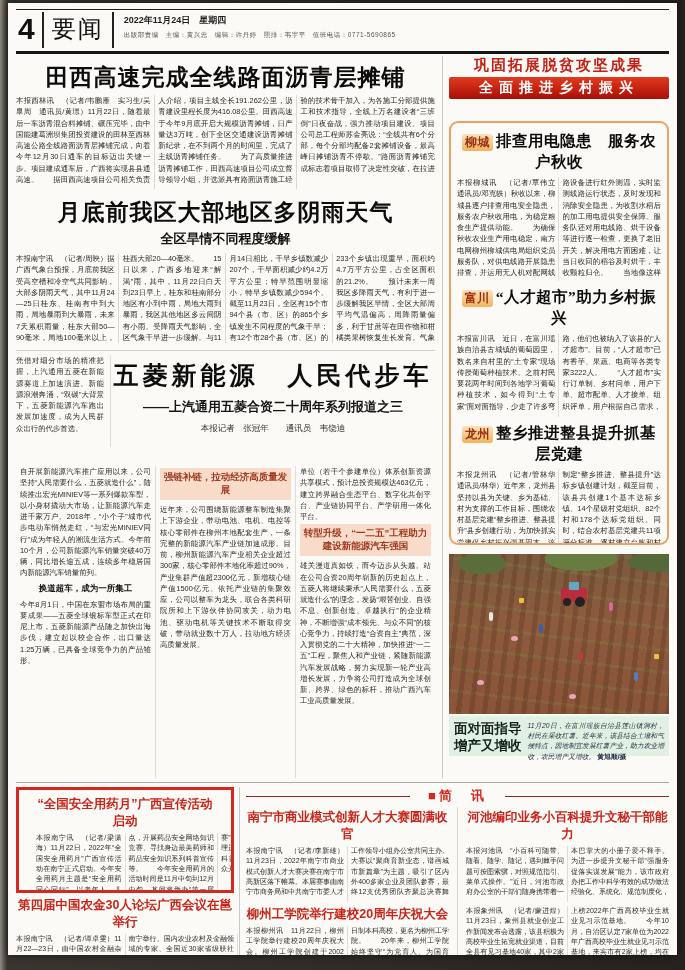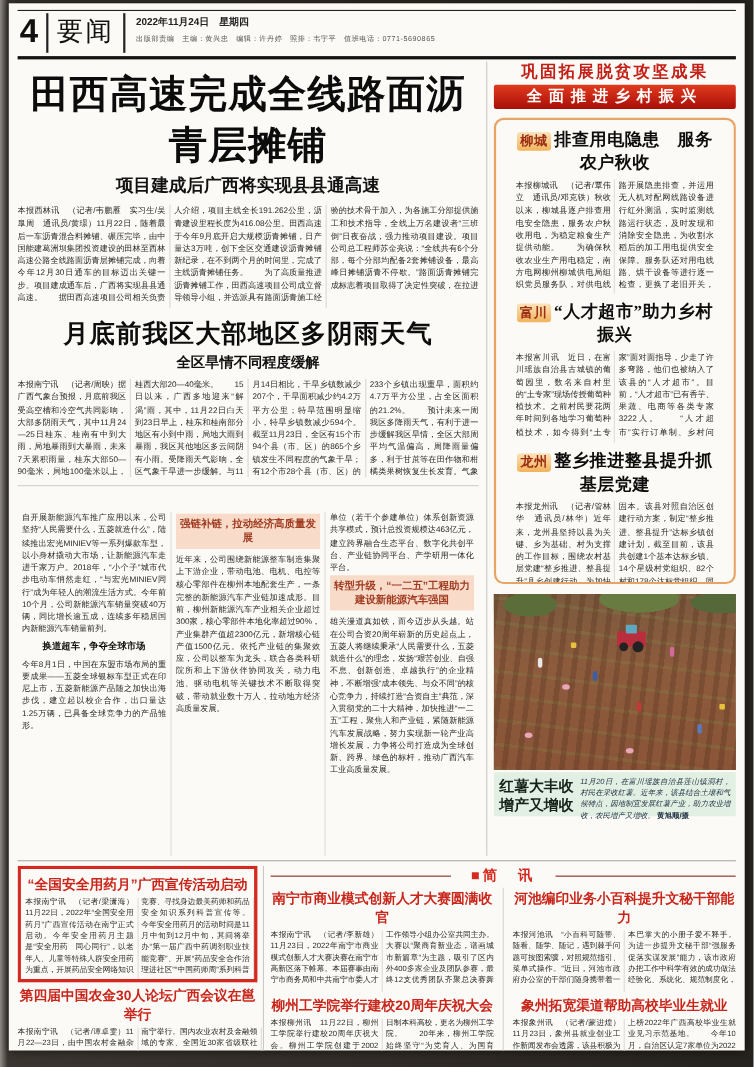--- a/index.html
+++ b/index.html
@@ -21,21 +21,21 @@
   
   .main-row{display:flex;height:722px;margin-top:2px;}
   .left-area{width:434px;padding-right:7px;border-right:1px solid #c9c9c9;overflow:hidden;}
   .right-col{width:228px;padding-left:6px;overflow:hidden;}
   
   .t-body{font-size:7.4px;line-height:1.52;color:#282828;text-align:justify;}
   .cols3{column-count:3;column-gap:8px;column-rule:1px solid #d8d8d4;column-fill:auto;}
   .cols2{column-count:2;column-gap:7px;column-rule:1px solid #ddd;column-fill:auto;}
   .cols4{column-count:4;column-gap:8px;column-rule:1px solid #d8d8d4;column-fill:auto;}
   
-  .lead-title{font-size:35px;font-weight:900;color:#0c0c0c;text-align:center;letter-spacing:1px;margin:6px 0 2px 0;
+  .lead-title{font-size:23px;font-weight:900;color:#0c0c0c;text-align:center;letter-spacing:1px;margin:6px 0 2px 0;
               font-family:Liberation Serif, serif;}
   .lead-sub{font-size:16px;font-weight:bold;font-family:"Liberation Serif",serif;text-align:center;margin:3px 0 6px 0;color:#111;}
   .lead-body{height:94px;overflow:hidden;}
   
   .wx-title{font-size:23px;font-weight:900;font-family:"Liberation Serif",serif;text-align:center;margin:8px 0 1px 0;color:#0d0d0d;letter-spacing:1px;}
   .wx-sub{font-size:13px;font-weight:bold;text-align:center;margin:2px 0 5px 0;color:#111;}
   .wx-body{height:90px;overflow:hidden;}
   
   .wl-section{border-top:1px solid #cfcfcf;margin-top:7px;padding-top:4px;}
   .wl-toprow{display:flex;height:92px;overflow:hidden;}
@@ -46,21 +46,21 @@
   .wl-byline{font-size:8.5px;color:#333;margin-top:7px;}
   .wl-cols{display:flex;height:318px;margin-top:19px;overflow:hidden;}
   .wl-col{flex:1;overflow:hidden;padding:0 4px;}
   .wl-col + .wl-col{border-left:1px solid #ddd;}
   .pinkbox{background:#f8dcc9;color:#a03a20;font-weight:bold;font-size:9.5px;text-align:center;padding:3px 2px;margin:2px 0 4px 0;}
   .inline-subhead{font-weight:900;font-size:8.5px;text-align:center;color:#111;margin:4px 0;}
   
   .banner1{font-family:"Liberation Serif",serif;font-weight:900;font-size:15px;color:#c32017;text-align:center;letter-spacing:2px;}
   .banner2{background:linear-gradient(180deg,#e23a1e,#a80f08);color:#fff;font-weight:900;font-size:14px;text-align:center;
            letter-spacing:6px;padding:2px 0;margin-top:2px;border-radius:2px;}
-  .rural-box{border:2px solid #e8a465;border-radius:9px;margin-top:8px;padding:6px 18px;height:424px;overflow:hidden;box-sizing:border-box;}
+  .rural-box{border:2px solid #e8a465;border-radius:9px;margin-top:22px;padding:6px 6px;height:424px;overflow:hidden;box-sizing:border-box;}
   .tag{display:inline-block;background:linear-gradient(180deg,#fbe3b9,#f2b35c);color:#9c2d12;font-weight:900;font-size:12px;
        padding:0 3px;border-radius:3px;vertical-align:middle;margin-right:3px;}
   .r-head{font-size:15.5px;font-weight:900;color:#0d0d0d;text-align:center;margin:2px 0 4px 0;letter-spacing:.5px;font-family:"Liberation Serif",serif;}
   .r-body{height:104px;overflow:hidden;margin-bottom:6px;}
   .r-body.short{height:84px;}
   .r-body.tall{height:96px;}
   
   .photo{margin-top:9px;height:160px;position:relative;overflow:hidden;background:
       radial-gradient(40px 18px at 15% 6%, #5b6e3a 60%, transparent 61%),
       radial-gradient(60px 20px at 60% 3%, #687c42 60%, transparent 61%),
@@ -77,21 +77,21 @@
   .sack{width:7px;height:5px;background:#e9a6b8;border-radius:50%;}
   .bucket{width:5px;height:5px;background:#e8c23a;border-radius:1px;}
   
   .cap-band{background:#e2f0e3;margin-top:2px;padding:5px 5px;display:flex;gap:6px;height:40px;box-sizing:border-box;}
   .cap-head{font-weight:900;font-size:13.5px;color:#15241a;line-height:1.25;white-space:nowrap;}
   .cap-text{font-size:6.8px;line-height:1.5;color:#234;text-align:justify;font-style:italic;}
   .cap-credit{font-weight:bold;white-space:nowrap;font-style:normal;}
   
   .bottom-band{display:flex;height:180px;margin-top:4px;border-top:1px solid #aaa;padding-top:4px;overflow:hidden;}
   .b-left{width:218px;padding-right:5px;overflow:hidden;}
-  .redbox{border:3px solid #d5281e;padding:4px 4px;height:106px;overflow:hidden;box-sizing:border-box;}
+  .redbox{border:3px solid #d5281e;padding:4px 17px;height:106px;overflow:hidden;box-sizing:border-box;}
   .b-head{color:#c9251b;font-weight:900;font-size:12.5px;text-align:center;margin:2px 0 3px 0;}
   .b-body{font-size:7px;line-height:1.48;color:#2a2a2a;text-align:justify;}
   .b-right{flex:1;padding-left:6px;border-left:1px solid #c9c9c9;overflow:hidden;}
   .briefs-hdr{display:flex;align-items:center;gap:18px;margin-bottom:2px;}
   .briefs-line{flex:1;border-top:1px solid #8a2a20;}
   .briefs-title{color:#d5281e;font-weight:900;font-size:13px;letter-spacing:3px;}
   .b-cols{display:flex;gap:8px;}
   .b-col{flex:1;overflow:hidden;}
   .b-col + .b-col{border-left:1px solid #d5d5d0;padding-left:8px;}
   .b-art{margin-bottom:4px;}
@@ -111,35 +111,42 @@
       <div class="hstaff">出版部责编　主编：黄兴忠　编辑：许丹婷　照排：韦宇平　值班电话：0771-5690865</div>
     </div>
   </div>
 
   <div class="main-row">
 
     <div class="left-area">
 
       <div>
         <div class="lead-title">田西高速完成全线路面沥青层摊铺</div>
-        <div class="lead-sub">项目建成后广西将实现县县通高速</div>
         <div class="t-body cols3 lead-body">本报西林讯　（记者/韦鹏雁　实习生/吴皐周　通讯员/黄璟）11月22日，随着最后一车沥青混合料摊铺、碾压完毕，由中国能建葛洲坝集团投资建设的田林至西林高速公路全线路面沥青层摊铺完成，向着今年12月30日通车的目标迈出关键一步。项目建成通车后，广西将实现县县通高速。　　据田西高速项目公司相关负责人介绍，项目主线全长191.262公里，沥青建设里程长度为416.08公里。田西高速于今年9月底开启大规模沥青摊铺，日产量达3万吨，创下全区交通建设沥青摊铺新纪录，在不到两个月的时间里，完成了主线沥青摊铺任务。　　为了高质量推进沥青摊铺工作，田西高速项目公司成立督导领导小组，并选派具有路面沥青施工经验的技术骨干加入，为各施工分部提供施工和技术指导，全线上万名建设者“三班倒”日夜奋战，强力推动项目建设。项目公司总工程师苏金亮说：“全线共有6个分部，每个分部均配备2套摊铺设备，最高峰日摊铺沥青不停歇。”路面沥青摊铺完成标志着项目取得了决定性突破，在拉进度的同时，建设者们紧抓质量管控，确保工程品质经得起检验。</div>
       </div>
 
       <div>
         <div class="wx-title">月底前我区大部地区多阴雨天气</div>
         <div class="wx-sub">全区旱情不同程度缓解</div>
         <div class="t-body cols4 wx-body">本报南宁讯　（记者/周映）据广西气象台预报，月底前我区受高空槽和冷空气共同影响，大部多阴雨天气，其中11月24—25日桂东、桂南有中到大雨，局地暴雨到大暴雨，未来7天累积雨量，桂东大部50—90毫米，局地100毫米以上，桂西大部20—40毫米。　　15日以来，广西多地迎来“解渴”雨，其中，11月22日白天到23日早上，桂东和桂南部分地区有小到中雨，局地大雨到暴雨，我区其他地区多云间阴有小雨。受降雨天气影响，全区气象干旱进一步缓解。与11月14日相比，干旱乡镇数减少207个，干旱面积减少约4.2万平方公里；特旱范围明显缩小，特旱乡镇数减少594个。截至11月23日，全区有15个市94个县（市、区）的865个乡镇发生不同程度的气象干旱；有12个市28个县（市、区）的233个乡镇出现重旱，面积约4.7万平方公里，占全区面积的21.2%。　　预计未来一周我区多降雨天气，有利于进一步缓解我区旱情，全区大部周平均气温偏高，周降雨量偏多，利于甘蔗等在田作物和柑橘类果树恢复生长发育。气象部门提醒，各地抓紧利用有利天气做好秋收作物收晒和秋冬种工作，抓好蓄水保墒，加强水肥、病虫防控等田间管理工作。</div>
       </div>
 
       <div class="wl-section">
+        <div class="wl-toprow">
+          <div class="wl-intro t-body">凭借对细分市场的精准把握，上汽通用五菱在新能源赛道上加速演进。新能源浪潮奔涌，“双碳”大背景下，五菱新能源汽车跑出发展加速度，成为人民群众出行的代步首选。</div>
+          <div class="wl-head">
+            <div class="wl-title">五菱新能源　人民代步车</div>
+            <div class="wl-sub">——上汽通用五菱合资二十周年系列报道之三</div>
+            <div class="wl-byline">本报记者　张冠年　　通讯员　韦饶迪</div>
+          </div>
+        </div>
         <div class="wl-cols">
           <div class="wl-col">
             <div class="t-body">自开展新能源汽车推广应用以来，公司坚持“人民需要什么，五菱就造什么”，陆续推出宏光MINIEV等一系列爆款车型，以小身材撬动大市场，让新能源汽车走进千家万户。2018年，“小个子”城市代步电动车悄然走红，“与宏光MINIEV同行”成为年轻人的潮流生活方式。今年前10个月，公司新能源汽车销量突破40万辆，同比增长逾五成，连续多年稳居国内新能源汽车销量前列。</div>
-            <div class="inline-subhead">换道超车，争夺全球市场</div>
+            <div class="inline-subhead">换道超车，成为一所集工</div>
             <div class="t-body">今年8月1日，中国在东盟市场布局的重要成果——五菱全球银标车型正式在印尼上市，五菱新能源产品随之加快出海步伐，建立起以校企合作，出口量达1.25万辆，已具备全球竞争力的产品雏形。</div>
           </div>
           <div class="wl-col">
             <div class="pinkbox">强链补链，拉动经济高质量发展</div>
             <div class="t-body">近年来，公司围绕新能源整车制造集聚上下游企业，带动电池、电机、电控等核心零部件在柳州本地配套生产，一条完整的新能源汽车产业链加速成形。目前，柳州新能源汽车产业相关企业超过300家，核心零部件本地化率超过90%，产业集群产值超2300亿元，新增核心链产值1500亿元。依托产业链的集聚效应，公司以整车为龙头，联合各类科研院所和上下游伙伴协同攻关，动力电池、驱动电机等关键技术不断取得突破，带动就业数十万人，拉动地方经济高质量发展。</div>
           </div>
           <div class="wl-col">
             <div class="t-body">单位（若干个参建单位）体系创新资源共享模式，预计总投资规模达463亿元，建立跨界融合生态平台、数字化共创平台、产业链协同平台、产学研用一体化平台。</div>
             <div class="pinkbox">转型升级，“一二五”工程助力建设新能源汽车强国</div>
             <div class="t-body">雄关漫道真如铁，而今迈步从头越。站在公司合资20周年崭新的历史起点上，五菱人将继续秉承“人民需要什么，五菱就造什么”的理念，发扬“艰苦创业、自强不息、创新创造、卓越执行”的企业精神，不断增强“成本领先、与众不同”的核心竞争力，持续打造“合资自主”典范，深入贯彻党的二十大精神，加快推进“一二五”工程，聚焦人和产业链，紧随新能源汽车发展战略，努力实现新一轮产业高增长发展，力争将公司打造成为全球创新、跨界、绿色的标杆，推动广西汽车工业高质量发展。</div>
@@ -185,21 +192,21 @@
         <div class="ph-el person" style="background:#c03a3a;top:98px;left:130px;"></div>
         <div class="ph-el person" style="background:#5a7ac0;top:118px;left:185px;"></div>
         <div class="ph-el sack" style="top:82px;left:62px;"></div>
         <div class="ph-el sack" style="top:126px;left:28px;"></div>
         <div class="ph-el sack" style="top:140px;left:120px;"></div>
         <div class="ph-el bucket" style="top:44px;left:70px;"></div>
         <div class="ph-el bucket" style="top:100px;left:205px;"></div>
       </div>
       <div class="cap-band">
         <div class="cap-head">
-          <div>红薯大丰收</div>
+          <div>面对面指导</div>
           <div>增产又增收</div>
         </div>
         <div class="cap-text">
           <span>11月20日，在富川瑶族自治县莲山镇洞村，村民在采收红薯。近年来，该县结合土壤和气候特点，因地制宜发展红薯产业，助力农业增收，农民增产又增收。</span>
           <span class="cap-credit">黄旭顺/摄</span>
         </div>
       </div>
     </div>
   </div>
 
@@ -231,21 +238,20 @@
             <div class="b-head">柳州工学院举行建校20周年庆祝大会</div>
             <div class="b-body cols2 bb2">本报柳州讯　11月22日，柳州工学院举行建校20周年庆祝大会。柳州工学院创建于2002年，前身为广西科技大学鹿山学院，2020年4月，转设为普通全日制本科高校，更名为柳州工学院。　　20年来，柳州工学院始终坚守“为党育人、为国育才”使命，秉承“德为先、质为本、重应用、求创新”的教育理念和“服务地方经济建设和社会发展”的办学理念，充分利用柳州雄厚的工业基础优势，建立起以校企合作、产教融合为核心的协同育人体系，成为一所集工、管、经、文、艺等学科门类于一体的应用型大学，累计向社会输送了3万余名高素质应用型人才。（王勋　韦静）</div>
           </div>
         </div>
         <div class="b-col">
           <div class="b-art">
             <div class="b-head">河池编印业务小百科提升文秘干部能力</div>
             <div class="b-body cols2 bb">本报河池讯　“小百科可随带、随看、随学、随记，遇到棘手问题可按图索骥，对照规范指引、菜单式操作。”近日，河池市政府办公室的干部们随身携带着一本巴掌大的小册子爱不释手。　　为进一步提升文秘干部“强服务促落实谋发展”能力，该市政府办把工作中科学有效的成功做法经验化、系统化、规范制度化，在主要业务上归纳推出一系列制度、规范、流程、模板，并据此精心编印《“三办”“三服务”业务小百科》。这本小百科内容涵盖办文、办会、办事，具有小、简、全特点，倍受年轻干部青睐。“小百科上接天线、下接地气，让人一目了然地明白‘干什么’‘谁来干’‘怎么干’。”新入职办公室工作的干部感触地说。（龙照晨）</div>
           </div>
           <div class="b-art">
-            <div class="b-head">象州拓宽渠道帮助高校毕业生就业</div>
             <div class="b-body cols2 bb2">本报象州讯　（记者/蒙进煌）11月23日，象州县就业创业工作新闻发布会透露，该县积极为高校毕业生拓宽就业渠道，目前全县有见习基地40家，其中2家上榜2022年广西高校毕业生就业见习示范基地。　　今年10月，自治区认定7家单位为2022年广西高校毕业生就业见习示范基地，来宾市有2家上榜，均在象州县。为解决见习期满后高校毕业生的就业问题，该县通过发放留用补贴优惠政策的方式，鼓励见习基地留用见习生。目前，这2家单位高校毕业生留用率达50.5%和63.6%，在来宾市名列前茅。</div>
           </div>
         </div>
       </div>
     </div>
   </div>
 
 </div>
 
 </body></html>

